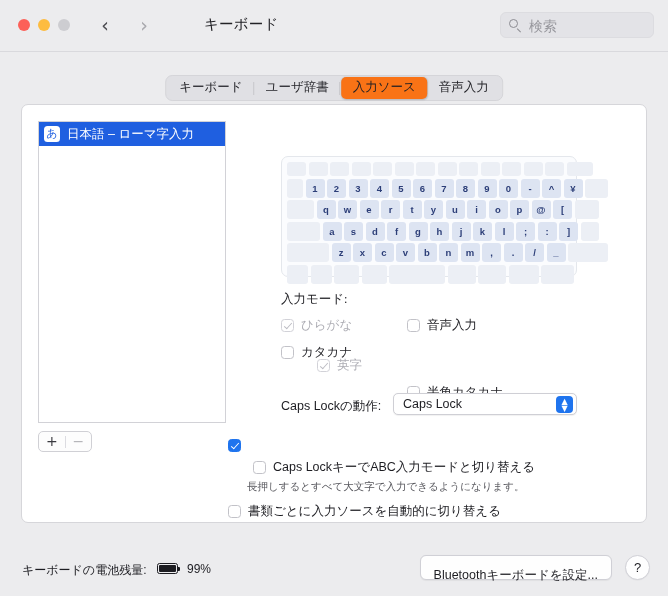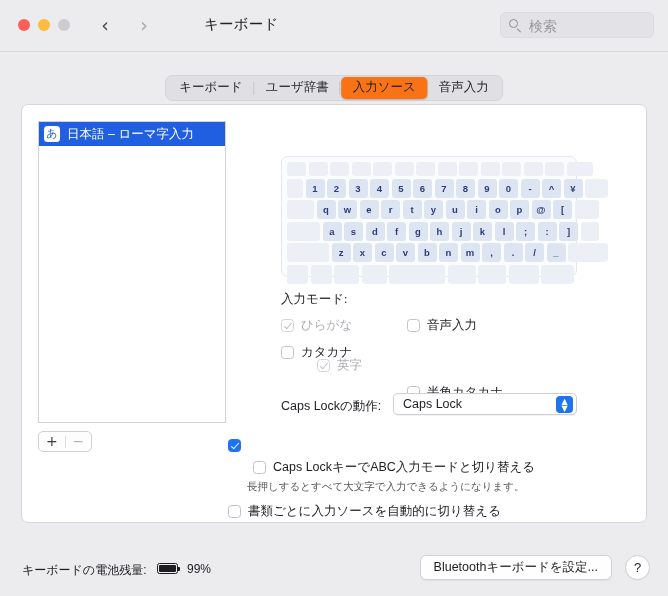--- a/index.html
+++ b/index.html
@@ -394,21 +394,21 @@
   #battery-percent {
     position: absolute;
     left: 187px; top: 562px;
     font-size: 12px;
     color: #1d1d22;
   }
   #bt-button {
     position: absolute;
     right: 56px; top: 555px;
     height: 25px;
-    padding: 0 13px;
+    padding: 8px 13px;
     background: #fefefe;
     border: 1px solid #d0d0d6;
     border-radius: 6px;
     box-sizing: border-box;
     font-size: 12.5px;
     line-height: 23px;
     color: #1d1d22;
     box-shadow: 0 0.5px 1px rgba(0,0,0,0.05);
     white-space: nowrap;
   }

